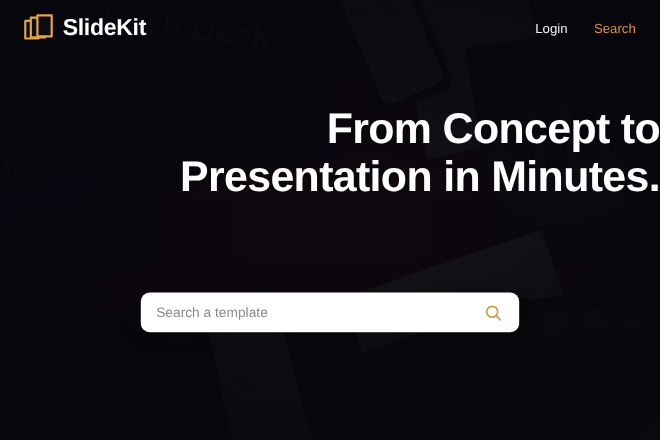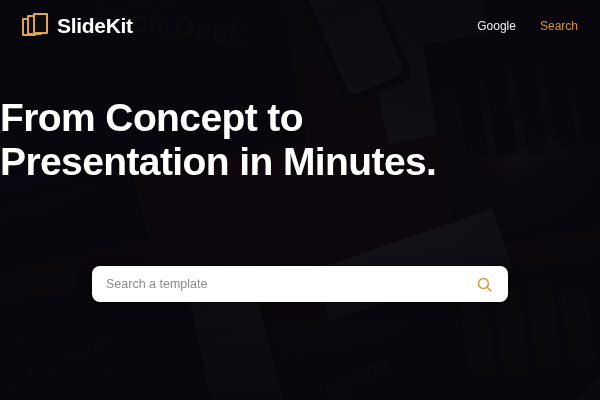--- a/index.html
+++ b/index.html
@@ -302,40 +302,40 @@
   .brand-icon .s3 { left: 11px; top: 0;  width: 15px; height: 21px; background: #0b0b12; }
   .brand-name {
     color: #ffffff; font-size: 21px; font-weight: 700; letter-spacing: -.3px;
   }
   .nav-right { margin-left: auto; display: flex; align-items: center; gap: 24px; }
   .nav-link { font-size: 12px; color: #f0f0f2; cursor: pointer; }
   .nav-link.accent { color: #d8973c; }
 
   .hero {
     position: absolute; left: 0; right: 0; top: 96px;
-    text-align: left;
+    text-align: right;
   }
   .headline {
     color: #fff;
     font-size: 39px;
     font-weight: 700;
     line-height: 1.12;
     letter-spacing: -0.6px;
   }
   .subhead {
     margin-top: 16px;
     color: #d3d4d8;
     font-size: 14.5px;
     line-height: 1.45;
   }
 
   .searchwrap {
     position: absolute; left: 50%; top: 266px;
     transform: translateX(-50%);
-    width: 416px; height: 36px;
+    width: 344px; height: 36px;
   }
   .searchbar {
     width: 100%; height: 100%;
     background: #fff;
     border-radius: 8px;
     display: flex; align-items: center;
     padding: 0 12px 0 14px;
     box-shadow: 0 2px 14px rgba(0,0,0,.35);
   }
   .search-input {
@@ -442,21 +442,21 @@
     <div class="navbar">
       <div class="brand">
         <span class="brand-icon">
           <i class="s1"></i>
             <i class="s2"></i>
             <i class="s3"></i>
         </span>
         <span class="brand-name">SlideKit</span>
       </div>
       <div class="nav-right">
-        <span class="nav-link">Google</span>
+        <span class="nav-link">Login</span>
         <span class="nav-link accent">Search</span>
       </div>
     </div>
 
     <div class="hero">
       <h1 class="headline">
         <span>From Concept to</span><br>
         <span>Presentation in Minutes.</span>
       </h1>
     </div>

